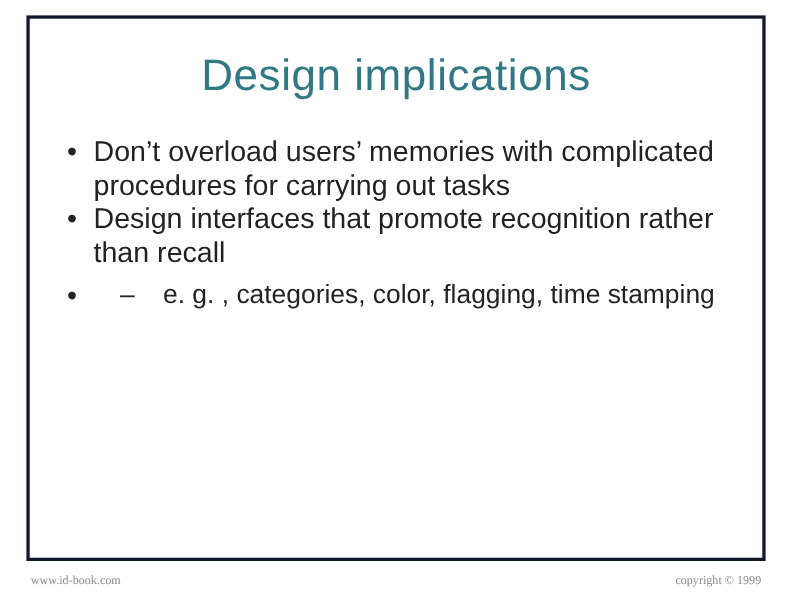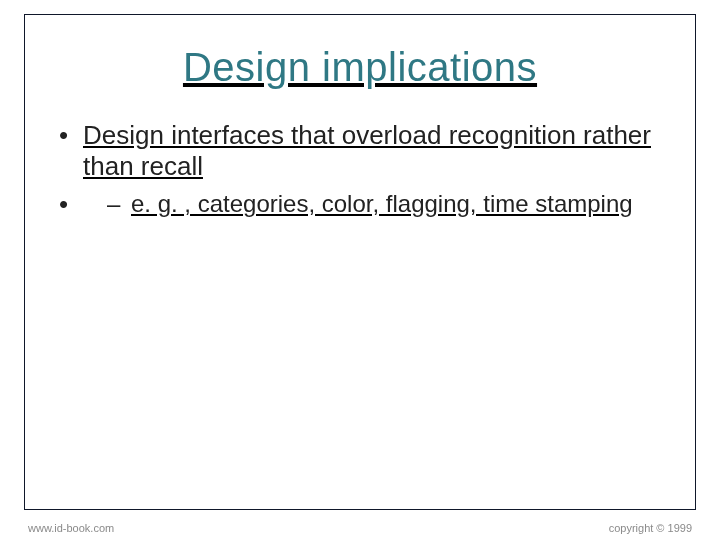--- a/index.html
+++ b/index.html
@@ -16,24 +16,23 @@
     height: 540px;
     position: relative;
     background: #fff;
   }
   .frame {
     position: absolute;
     top: 14px;
     left: 24px;
     right: 24px;
     bottom: 30px;
-    border: 1px solid #0f172a;
+    border: 3px solid #0f172a;
     box-sizing: border-box;
     padding: 30px 28px 10px 28px;
-    text-decoration: underline;
   }
   .title {
     color: #2f7884;
     font-size: 40px;
     font-weight: 400;
     text-align: center;
     margin: 0 0 30px 0;
     letter-spacing: 0.5px;
   }
   .bullets {
@@ -54,20 +53,21 @@
     position: absolute;
     left: 6px;
     top: 0;
     font-size: 26px;
     color: #222;
   }
   .subbullets {
     list-style: none;
     margin: 8px 0 0 0;
     padding: 0;
+    text-align: center;
   }
   .subbullets > li {
     position: relative;
     padding-left: 48px;
     font-size: 24px;
     line-height: 1.25;
     color: #222;
   }
   .subbullets > li::before {
     content: "–";
@@ -78,41 +78,42 @@
     color: #222;
   }
   .footer {
     position: absolute;
     bottom: 6px;
     left: 24px;
     right: 24px;
     height: 18px;
     font-size: 11px;
     color: #8a8a8a;
-    font-family: Liberation Sans, sans-serif;
+    font-family: Liberation Serif, serif;
   }
   .footer .url {
     position: absolute;
     left: 4px;
     bottom: 0;
   }
   .footer .copy {
     position: absolute;
     right: 4px;
     bottom: 0;
   }
 </style>
 </head>
 <body>
 
 <div class="slide">
   <div class="frame">
     <h1 class="title">Design implications</h1>
     <ul class="bullets">
-      <li>Design interfaces that overload recognition rather than recall</li>
+      <li>Don’t overload users’ memories with complicated procedures for carrying out tasks</li>
+      <li>Design interfaces that promote recognition rather than recall</li>
       <li>
         <ul class="subbullets">
           <li>e. g. , categories, color, flagging, time stamping</li>
         </ul>
       </li>
     </ul>
   </div>
   <div class="footer">
     <span class="url">www.id-book.com</span>
     <span class="copy">copyright © 1999</span>

